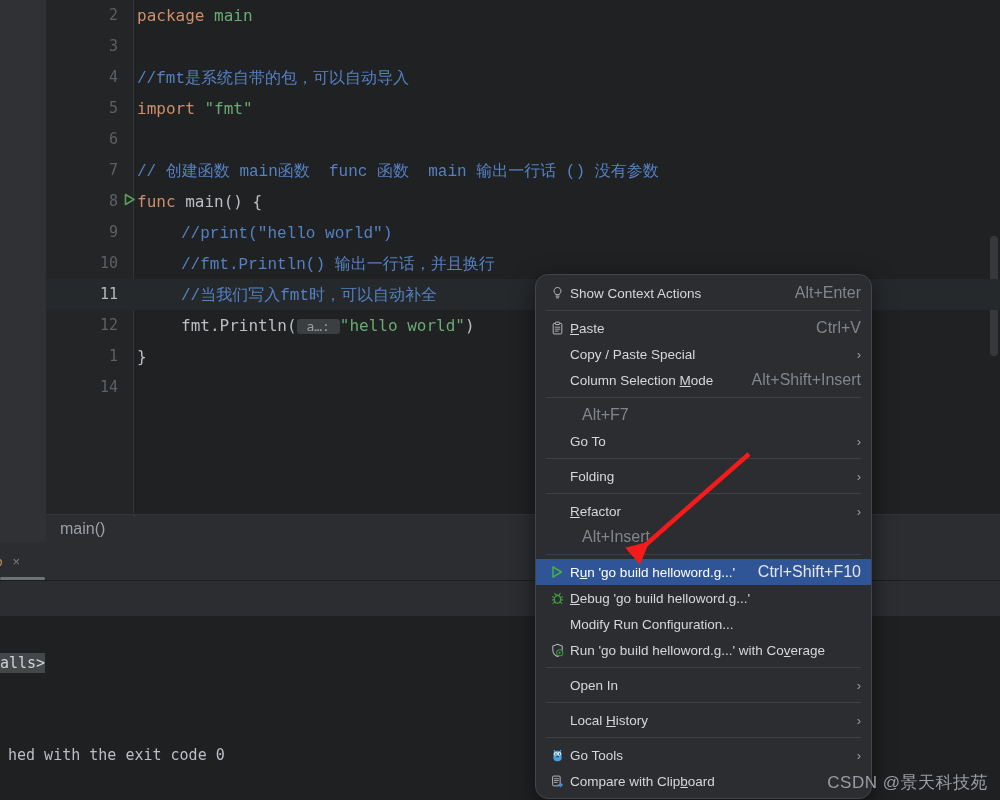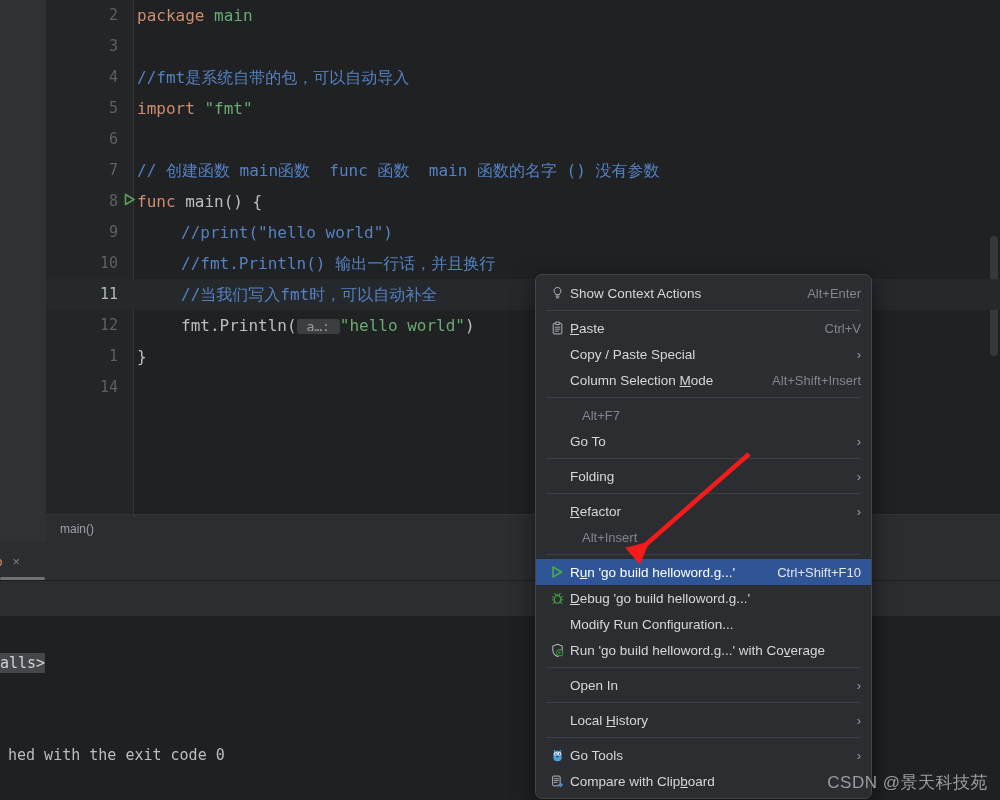--- a/index.html
+++ b/index.html
@@ -76,21 +76,21 @@
     left: 137px;
     height: 31px;
     line-height: 31px;
     white-space: pre;
     font-family: "DejaVu Sans Mono", monospace;
     font-size: 16px;
     color: #bcbec4;
   }
   .kw      { color: #cf8e6d; }
   .str     { color: #6aab73; }
-  .cmt     { color: #5581c2; }
+  .cmt     { color: #5581c2; font-family: Liberation Mono, monospace; }
   .fn      { color: #bcbec4; }
   .plain   { color: #bcbec4; }
   .paramhint {
     background: #3c3f41;
     color: #9a9da1;
     border-radius: 3px;
     padding: 0 2px;
     font-size: 13px;
   }
 
@@ -122,21 +122,21 @@
   .breadcrumb-bar .bc-left-block {
     position: absolute; left: -46px; top: -1px;
     width: 46px; height: 29px;
     background: #2f3134;
   }
   .breadcrumb-text {
     position: absolute;
     left: 14px; top: 0;
     height: 28px; line-height: 28px;
     font-family: "Liberation Sans", sans-serif;
-    font-size: 12px;
+    font-size: 16px;
     color: #9da0a4;
   }
   .bc-divider {
     position: absolute;
     left: 88px; top: 0; width: 1px; height: 2px;
     background: #3d4044;
   }
 
   
   .toolwin {
@@ -204,21 +204,21 @@
     padding: 1px 0;
   }
 
   
   .ctx-menu {
     position: absolute;
     left: 535px; top: 274px;
     width: 337px;
     background: #2b2d30;
     border: 1px solid #43454a;
-    border-radius: 7px;
+    border-radius: 13px;
     box-shadow: 0 6px 22px rgba(0,0,0,.55);
     padding: 5px 0 4px 0;
     box-sizing: border-box;
     overflow: hidden;
   }
   .mi {
     position: relative;
     display: flex;
     align-items: center;
     height: 26px;
@@ -237,21 +237,21 @@
     flex: 1 1 auto;
     font-family: "Liberation Sans", sans-serif;
     font-size: 13.5px;
     color: #d6d7da;
     white-space: nowrap;
     overflow: hidden;
   }
   .mi.selected .mi-label { color: #ffffff; }
   .mi .mi-shortcut {
     font-family: "Liberation Sans", sans-serif;
-    font-size: 13px;
+    font-size: 16px;
     color: #82868b;
     margin-left: 12px;
     white-space: nowrap;
   }
   .mi.selected .mi-shortcut { color: #e3e5e8; }
   .mi .mi-arrow {
     font-family: "Liberation Sans", sans-serif;
     font-size: 13px;
     color: #9a9ea3;
     margin-left: 12px;
@@ -306,21 +306,21 @@
       <div class="line" style="top: 62px; left: 46px; width: 954px;"></div>
       <div class="line-num" style="top: 62px;">4</div>
       <div class="code-text" style="top: 62px; left: 137px;"><span class="cmt">//fmt是系统自带的包，可以自动导入</span></div>
       <div class="line" style="top: 93px; left: 46px; width: 954px;"></div>
       <div class="line-num" style="top: 93px;">5</div>
       <div class="code-text" style="top: 93px; left: 137px;"><span class="kw">import </span><span class="str">"fmt"</span></div>
       <div class="line" style="top: 124px; left: 46px; width: 954px;"></div>
       <div class="line-num" style="top: 124px;">6</div>
       <div class="line" style="top: 155px; left: 46px; width: 954px;"></div>
       <div class="line-num" style="top: 155px;">7</div>
-      <div class="code-text" style="top: 155px; left: 137px;"><span class="cmt">// 创建函数 main函数  func 函数  main 函数的名字 () 没有参数</span></div>
+      <div class="code-text" style="top: 155px; left: 137px;"><span class="cmt">// 创建函数 main函数  func 函数  main 输出一行话 () 没有参数</span></div>
       <div class="line" style="top: 186px; left: 46px; width: 954px;"></div>
       <div class="line-num" style="top: 186px;">8</div>
       <div class="run-marker" style="top: 186px;"><svg width="13" height="13" viewBox="0 0 13 13">
           <path d="M2.5 1.5 L11 6.5 L2.5 11.5 Z" fill="none" stroke="#5a9e5a" stroke-width="1.6" stroke-linejoin="round"></path>
         </svg></div>
       <div class="code-text" style="top: 186px; left: 137px;"><span class="kw">func </span><span class="plain">main</span><span class="plain">() {</span></div>
       <div class="line" style="top: 217px; left: 46px; width: 954px;"></div>
       <div class="line-num" style="top: 217px;">9</div>
       <div class="code-text" style="top: 217px; left: 181px;"><span class="cmt">//print("hello world")</span></div>
       <div class="line" style="top: 248px; left: 46px; width: 954px;"></div>

